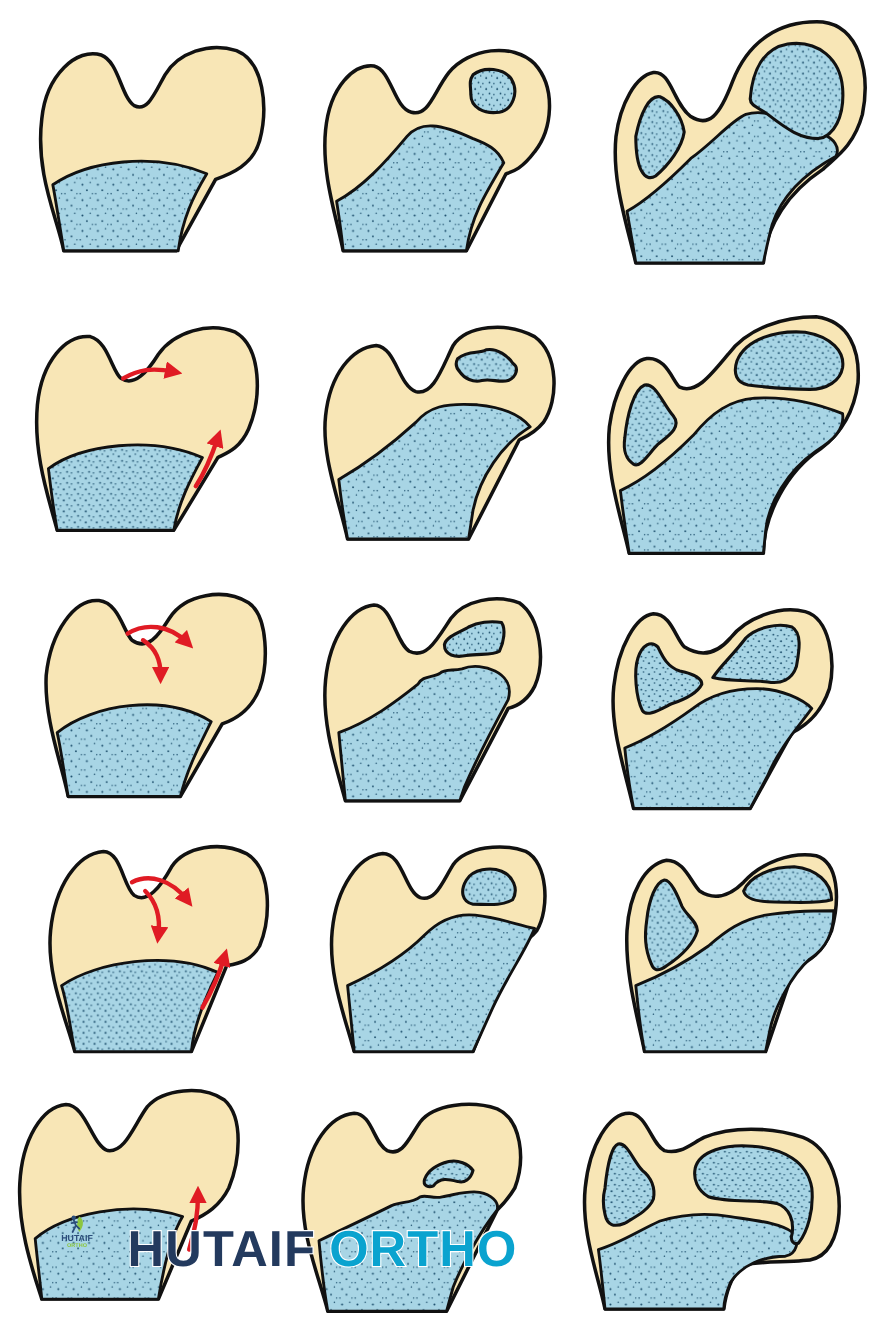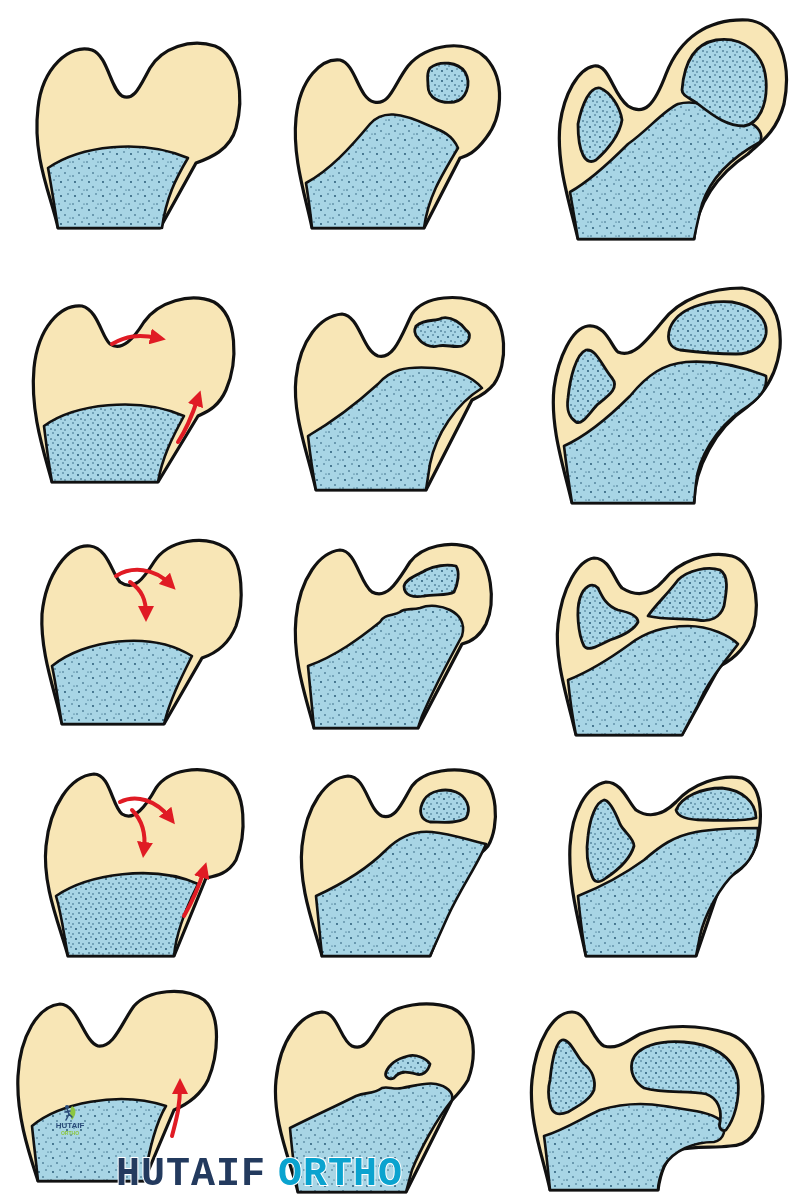--- a/index.html
+++ b/index.html
@@ -3,22 +3,22 @@
 <meta charset="utf-8">
 <style>
   html,body{margin:0;padding:0;background:#ffffff;}
   body{width:806px;height:1200px;position:relative;overflow:hidden;font-family:"Liberation Sans",sans-serif;}
   .panel{position:absolute;}
   .panel svg{display:block;overflow:visible;}
   .cart{fill:#f8e6b6;stroke:#111;stroke-width:3.2;stroke-linejoin:round;}
   .bone{fill:#a8d5e5;stroke:#111;stroke-width:2.6;stroke-linejoin:round;}
   .nuc{fill:#a8d5e5;stroke:#111;stroke-width:2.8;stroke-linejoin:round;}
   .arrow{fill:none;stroke:#e01b24;stroke-width:4;stroke-linecap:round;}
-  .watermark{position:absolute;left:116px;top:1108px;font-weight:bold;font-size:40px;letter-spacing:1px;white-space:nowrap;
-    font-family:Liberation Mono, monospace;-webkit-text-stroke:2px #ffffff;paint-order:stroke fill;margin-top:44px;}
+  .watermark{position:absolute;left:116px;top:1108px;font-weight:bold;font-size:46px;letter-spacing:1px;white-space:nowrap;
+    font-family:Liberation Sans, sans-serif;-webkit-text-stroke:2px #ffffff;paint-order:stroke fill;}
   .wm-a{color:#233a5e;}
   .wm-b{color:#0aa3cf;margin-left:12px;}
   .logo{position:absolute;left:48px;top:1104px;width:44px;height:40px;text-align:center;}
   .logo-text{font-size:8px;font-weight:bold;color:#2b4d7a;line-height:8px;display:block;}
   .logo-sub{font-size:5px;font-weight:bold;color:#8cc63f;line-height:6px;display:block;}
 </style>
 </head>
 <body>
 
 <svg width="0" height="0" style="position:absolute">

